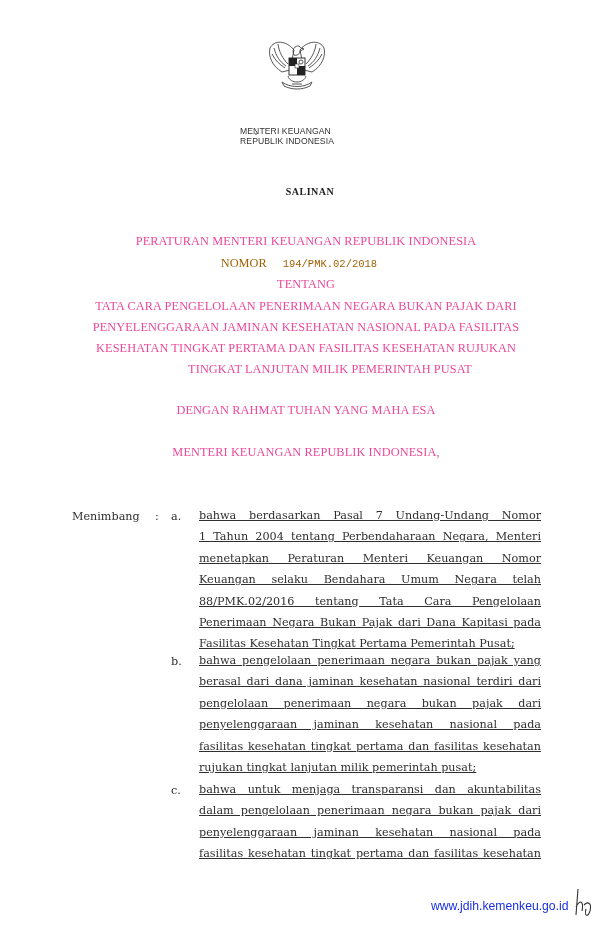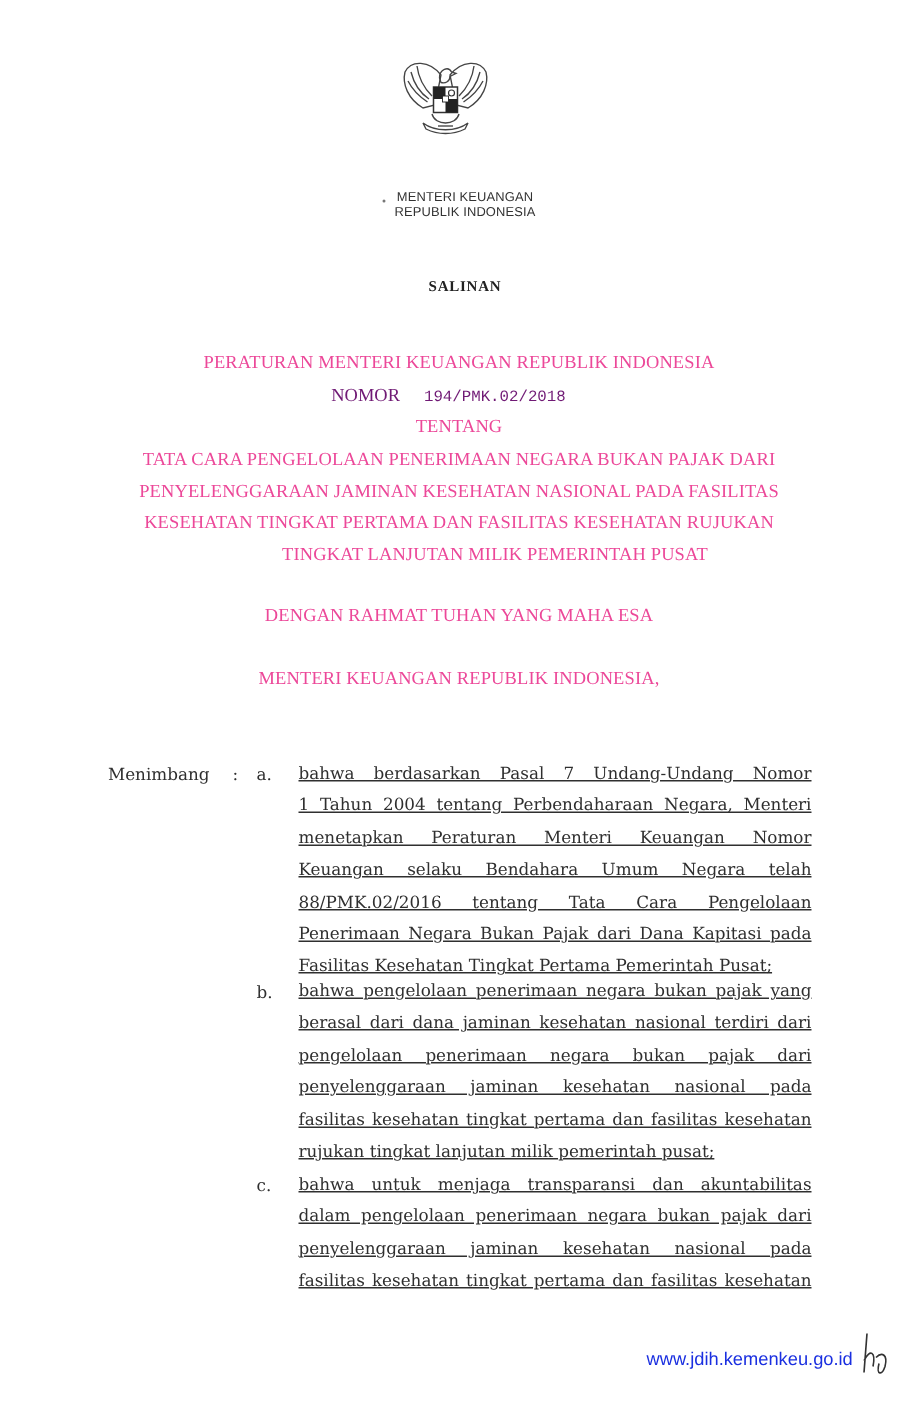--- a/index.html
+++ b/index.html
@@ -1,29 +1,29 @@
 <!DOCTYPE html>
 <html><head>
   <meta charset="utf-8">
   <style>
     * { margin: 0; padding: 0; box-sizing: border-box; }
     html, body { width: 612px; height: 936px; background: #ffffff; overflow: hidden; }
     body { position: relative; font-family: "DejaVu Serif", "Liberation Serif", serif; color: #2b2b2b; }
 
     .emblem { position: absolute; left: 266px; top: 36px; width: 62px; height: 58px; }
-    .letterhead { position: absolute; left: 240px; top: 126px; width: 140px; text-align: center;
+    .letterhead { position: absolute; left: 240px; top: 126px; width: 140px; 
       font-family: "Liberation Sans", "DejaVu Sans", sans-serif; font-size: 8.6px; line-height: 10px; color: #333; letter-spacing: 0.1px; }
     .salinan { position: absolute; left: 240px; top: 146px; width: 140px; text-align: center;
       font-family: "Liberation Serif", "DejaVu Serif", serif; font-weight: bold; font-size: 10px; color: #222; letter-spacing: 0.5px; margin-top: 40px; }
     .dot-mark { position: absolute; left: 255px; top: 133px; width: 2px; height: 2px; background: #777; border-radius: 50%; }
 
     .center-line { position: absolute; left: 0; width: 612px; text-align: center;
       font-family: "Liberation Serif", "DejaVu Serif", serif; font-size: 12.3px; color: #ec4899; letter-spacing: 0.1px; white-space: nowrap; }
     .nomor-line { position: absolute; top: 256px; left: 0; width: 598px; text-align: center;
-      font-family: "Liberation Serif", "DejaVu Serif", serif; font-size: 12.3px; color: #701a75; }
+      font-family: "Liberation Serif", "DejaVu Serif", serif; font-size: 12.3px; color: #a16207; }
     .nomor-line .num { font-family: "Liberation Mono", "DejaVu Sans Mono", monospace; font-size: 10.5px; margin-left: 16px; }
 
     .body-text { font-family: "DejaVu Serif", "Liberation Serif", serif; font-size: 11.2px; color: #2f2f2f; }
     .label { position: absolute; left: 72px; top: 510px; }
     .colon { position: absolute; left: 155px; top: 510px; }
     .item-letter { position: absolute; left: 171px; }
     .item-para { position: absolute; left: 199px; width: 342px; text-align: justify; line-height: 21.4px; }
     .item-para span.line { display: block; text-align: justify; text-align-last: justify; white-space: nowrap; text-decoration: underline; }
     .item-para span.line.last { text-align-last: left; }
 

